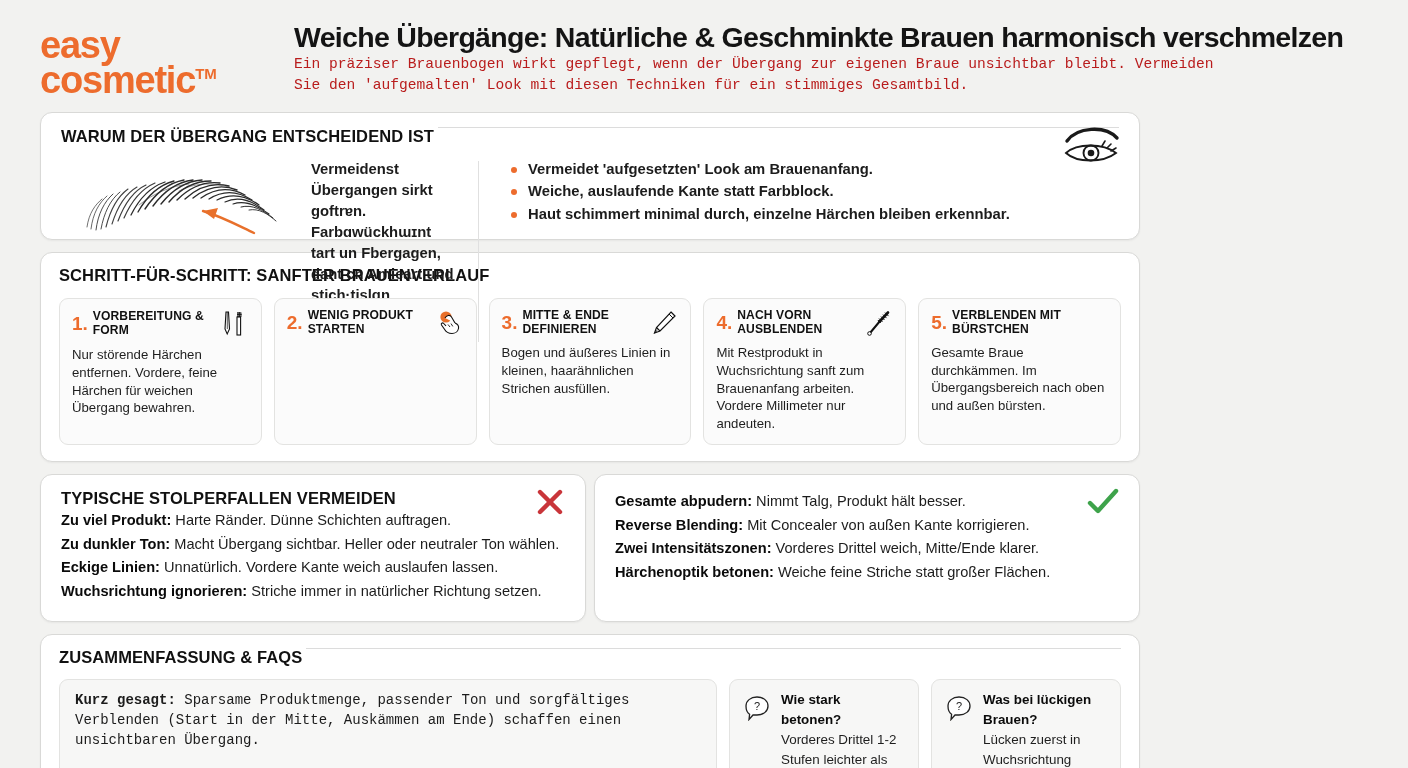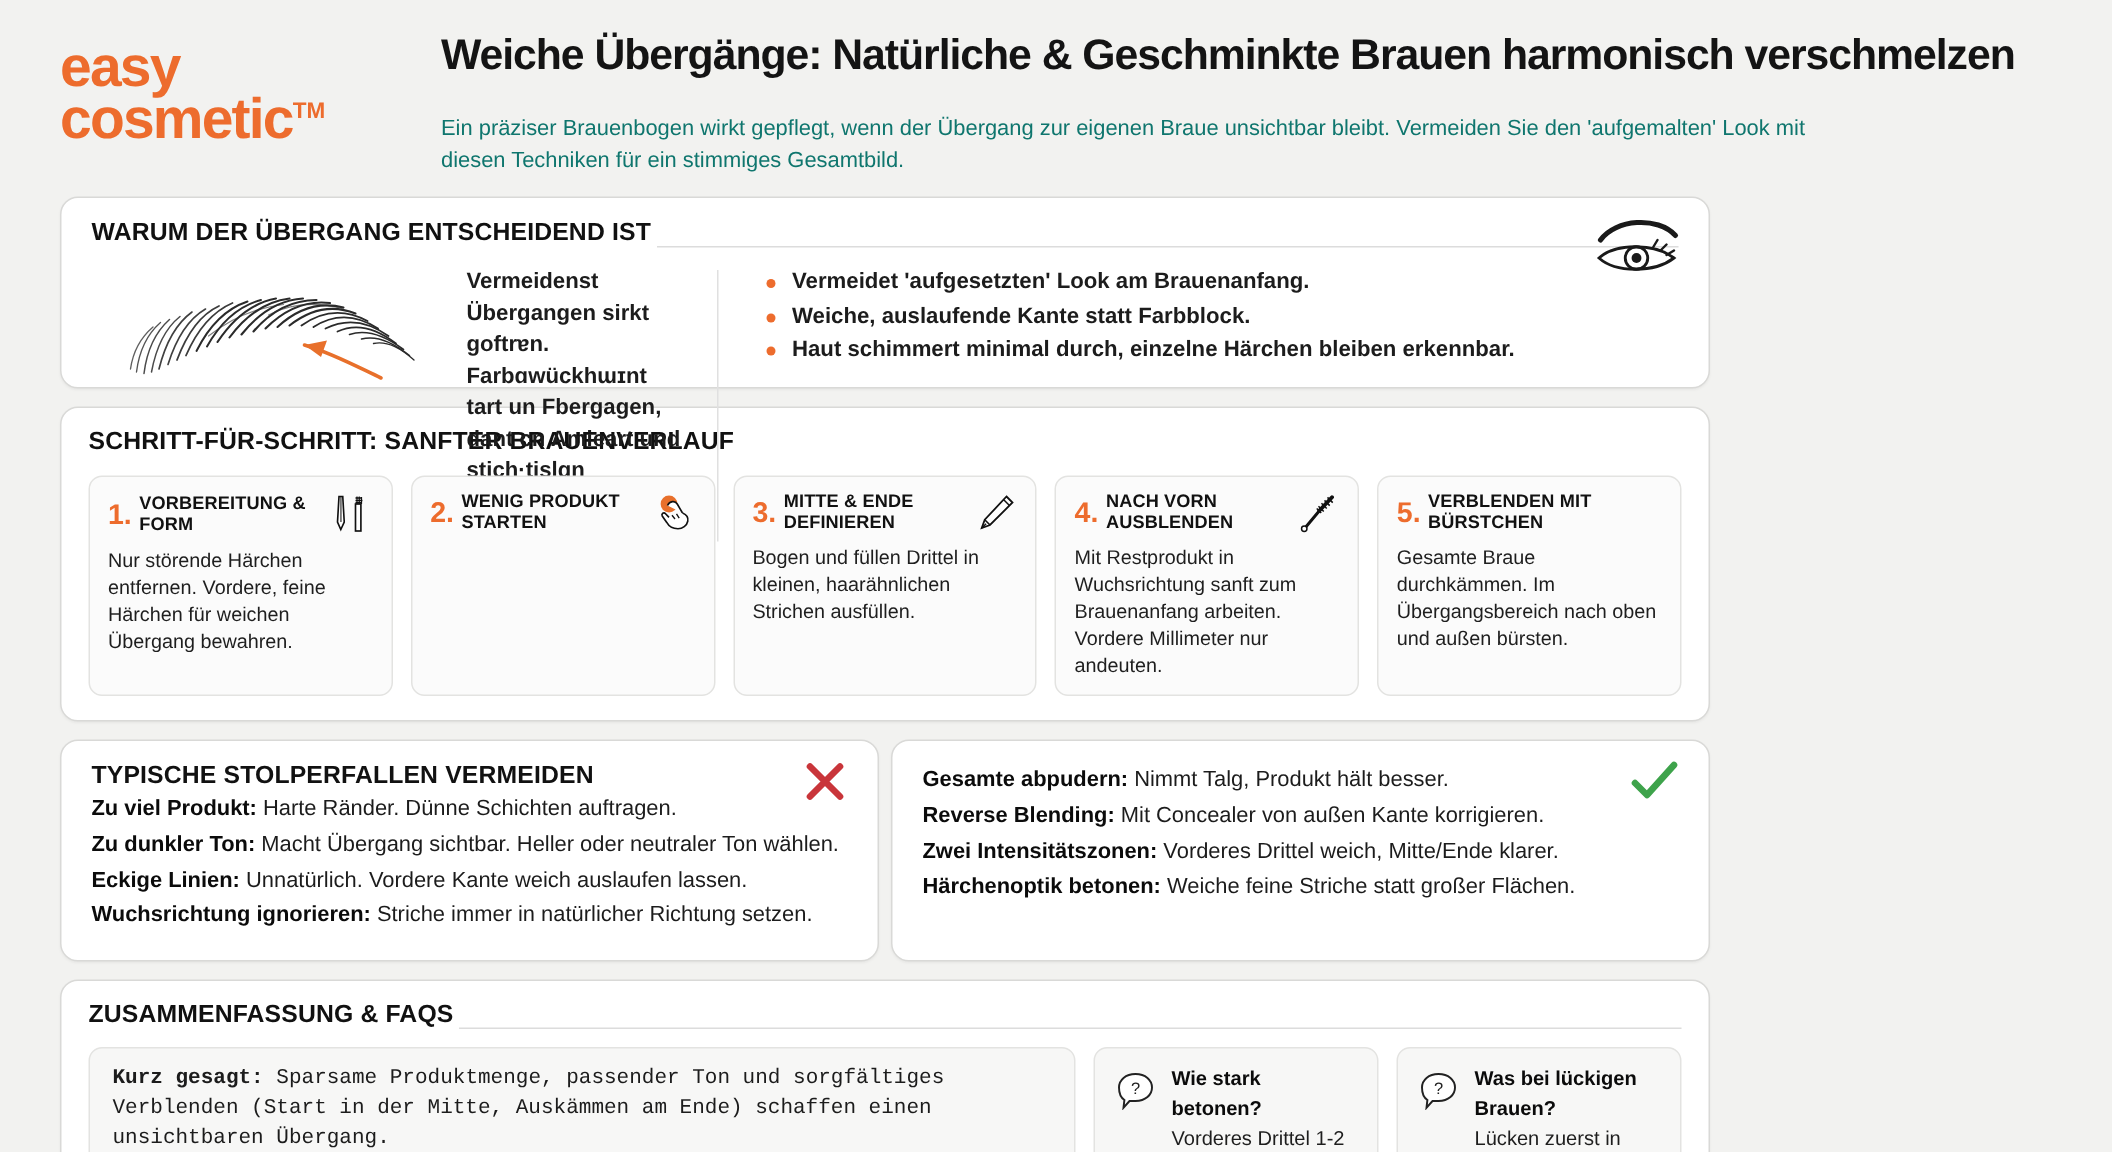--- a/index.html
+++ b/index.html
@@ -20,30 +20,30 @@
     letter-spacing: -1.2px; font-size: 38px;
   }
   .logo-l2 { font-size: 38px; position: relative; display: inline-block; }
   .logo-tm { font-size: 15px; vertical-align: super; font-weight: 800; letter-spacing: 0; }
   .head-txt { flex: 1; padding-left: 6px; }
   .head-title {
     font-size: 28.5px; font-weight: 800; letter-spacing: -.7px;
     line-height: 1.12; color: #141414; white-space: nowrap;
   }
   .head-sub {
-    font-size: 14.6px; line-height: 1.42; color: #0f766e;
-    margin-top: 22px; max-width: 930px;
+    font-size: 14.6px; line-height: 1.42; color: #b91c1c;
+    margin-top: 0; max-width: 930px; font-family: Liberation Mono, monospace;
   }
 
   
   .panel {
     background: #fff; border: 1px solid #d9d9d7; border-radius: 12px;
     box-shadow: 0 1px 2px rgba(0,0,0,.05);
   }
-  .panel-head { display: flex; align-items: flex-end; gap: 4px; }
+  .panel-head { display: flex; align-items: flex-start; gap: 4px; }
   .panel-title {
     font-size: 16.5px; font-weight: 800; letter-spacing: .1px;
     text-transform: uppercase; color: #111; white-space: nowrap;
   }
   .rule { flex: 1; height: 1px; background: #dcdcdc; }
 
   
   .sec1 { height: 128px; padding: 14px 20px 0 20px; position: relative; }
   .sec1-body { display: flex; margin-top: 13px; font-weight: bold; }
   .brow-art { width: 250px; flex: 0 0 250px; padding-left: 18px; padding-top: 2px; }
@@ -236,21 +236,21 @@
           <span class="step-ttl">MITTE &amp; ENDE DEFINIEREN</span>
           <span class="step-ico">
             <svg width="28" height="28" viewBox="0 0 28 28">
               <path d="M21 3 L25 7 L10 22 L4.5 24 L6.5 18.5 Z" stroke="#111" stroke-width="1.2" fill="#fff"></path>
               <path d="M6.5 18.5 L10 22" stroke="#111" stroke-width="1.1"></path>
               <path d="M4.5 24 L7.4 21.2" stroke="#111" stroke-width="1"></path>
               <path d="M19 5 L23 9" stroke="#111" stroke-width="1"></path>
             </svg>
           </span>
         </div>
-        <div class="step-txt">Bogen und füllen Drittel in kleinen, haarähnlichen Strichen ausfüllen.</div>
+        <div class="step-txt">Bogen und äußeres Linien in kleinen, haarähnlichen Strichen ausfüllen.</div>
       </div>
 
       <div class="step">
         <div class="step-hd">
           <span class="step-num">4.</span>
           <span class="step-ttl">NACH VORN AUSBLENDEN</span>
           <span class="step-ico">
             <svg width="28" height="28" viewBox="0 0 28 28">
               <path d="M5 24 L15 12" stroke="#111" stroke-width="2" stroke-linecap="round"></path>
               <circle cx="4.5" cy="24.5" r="1.8" stroke="#111" stroke-width="1" fill="#fff"></circle>

